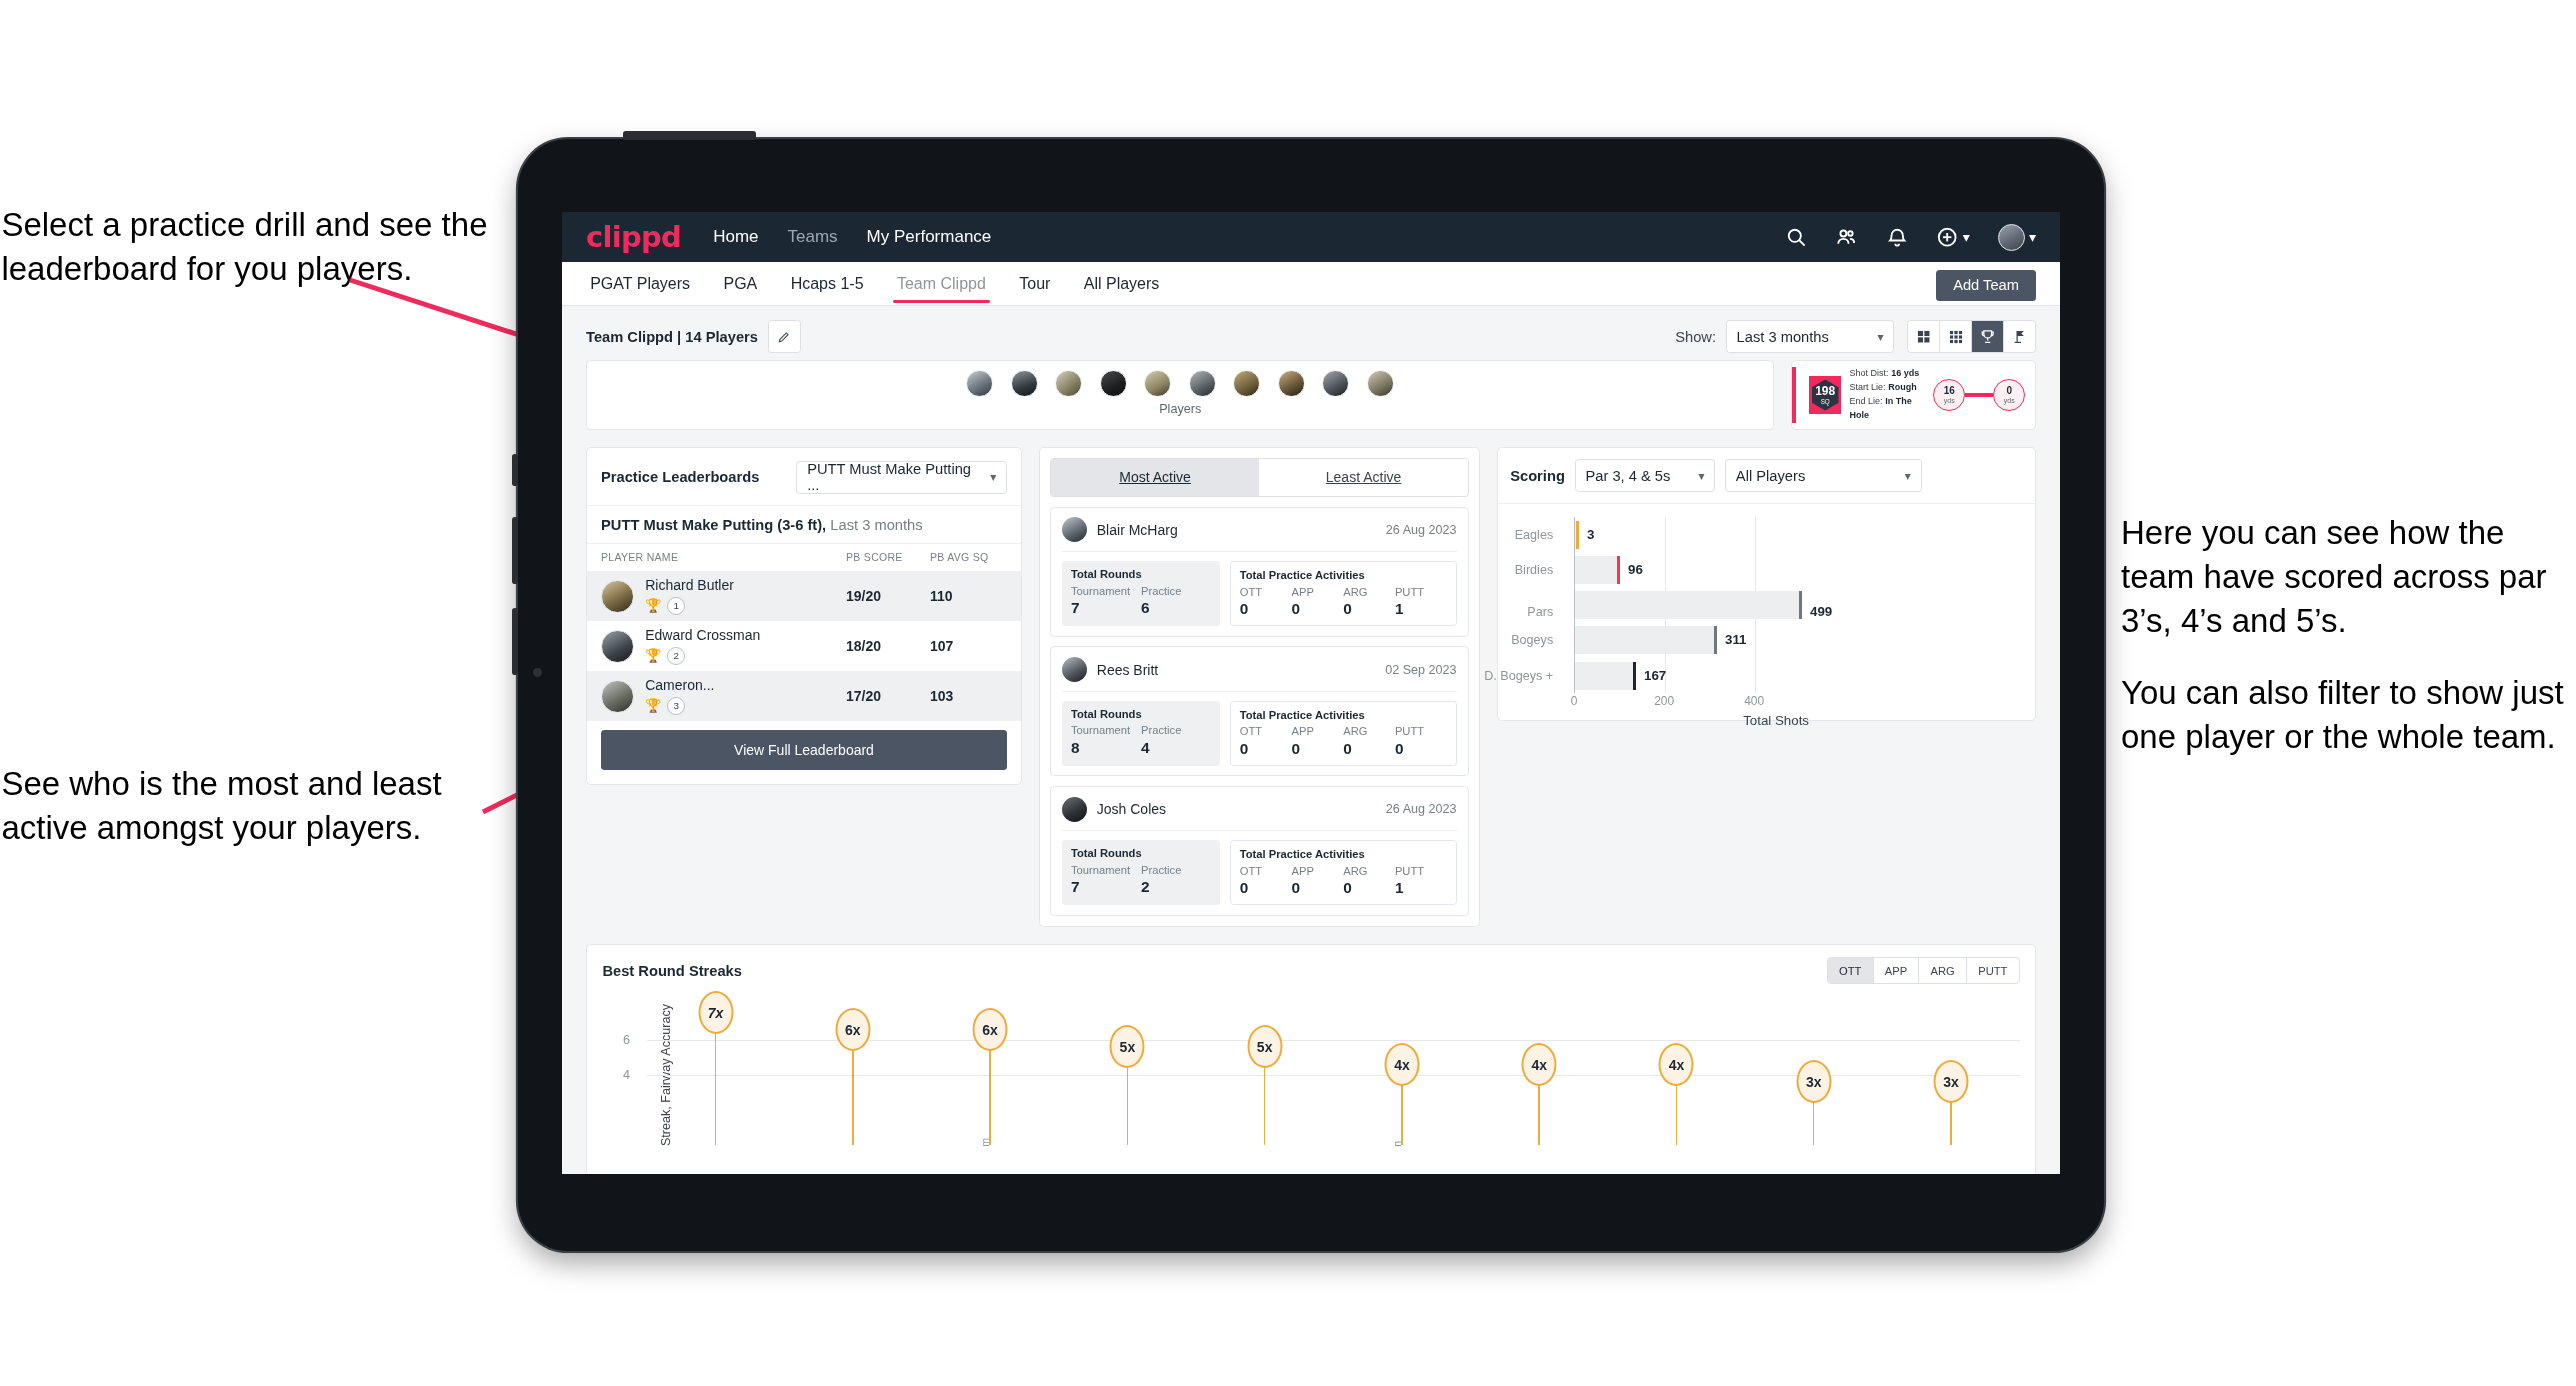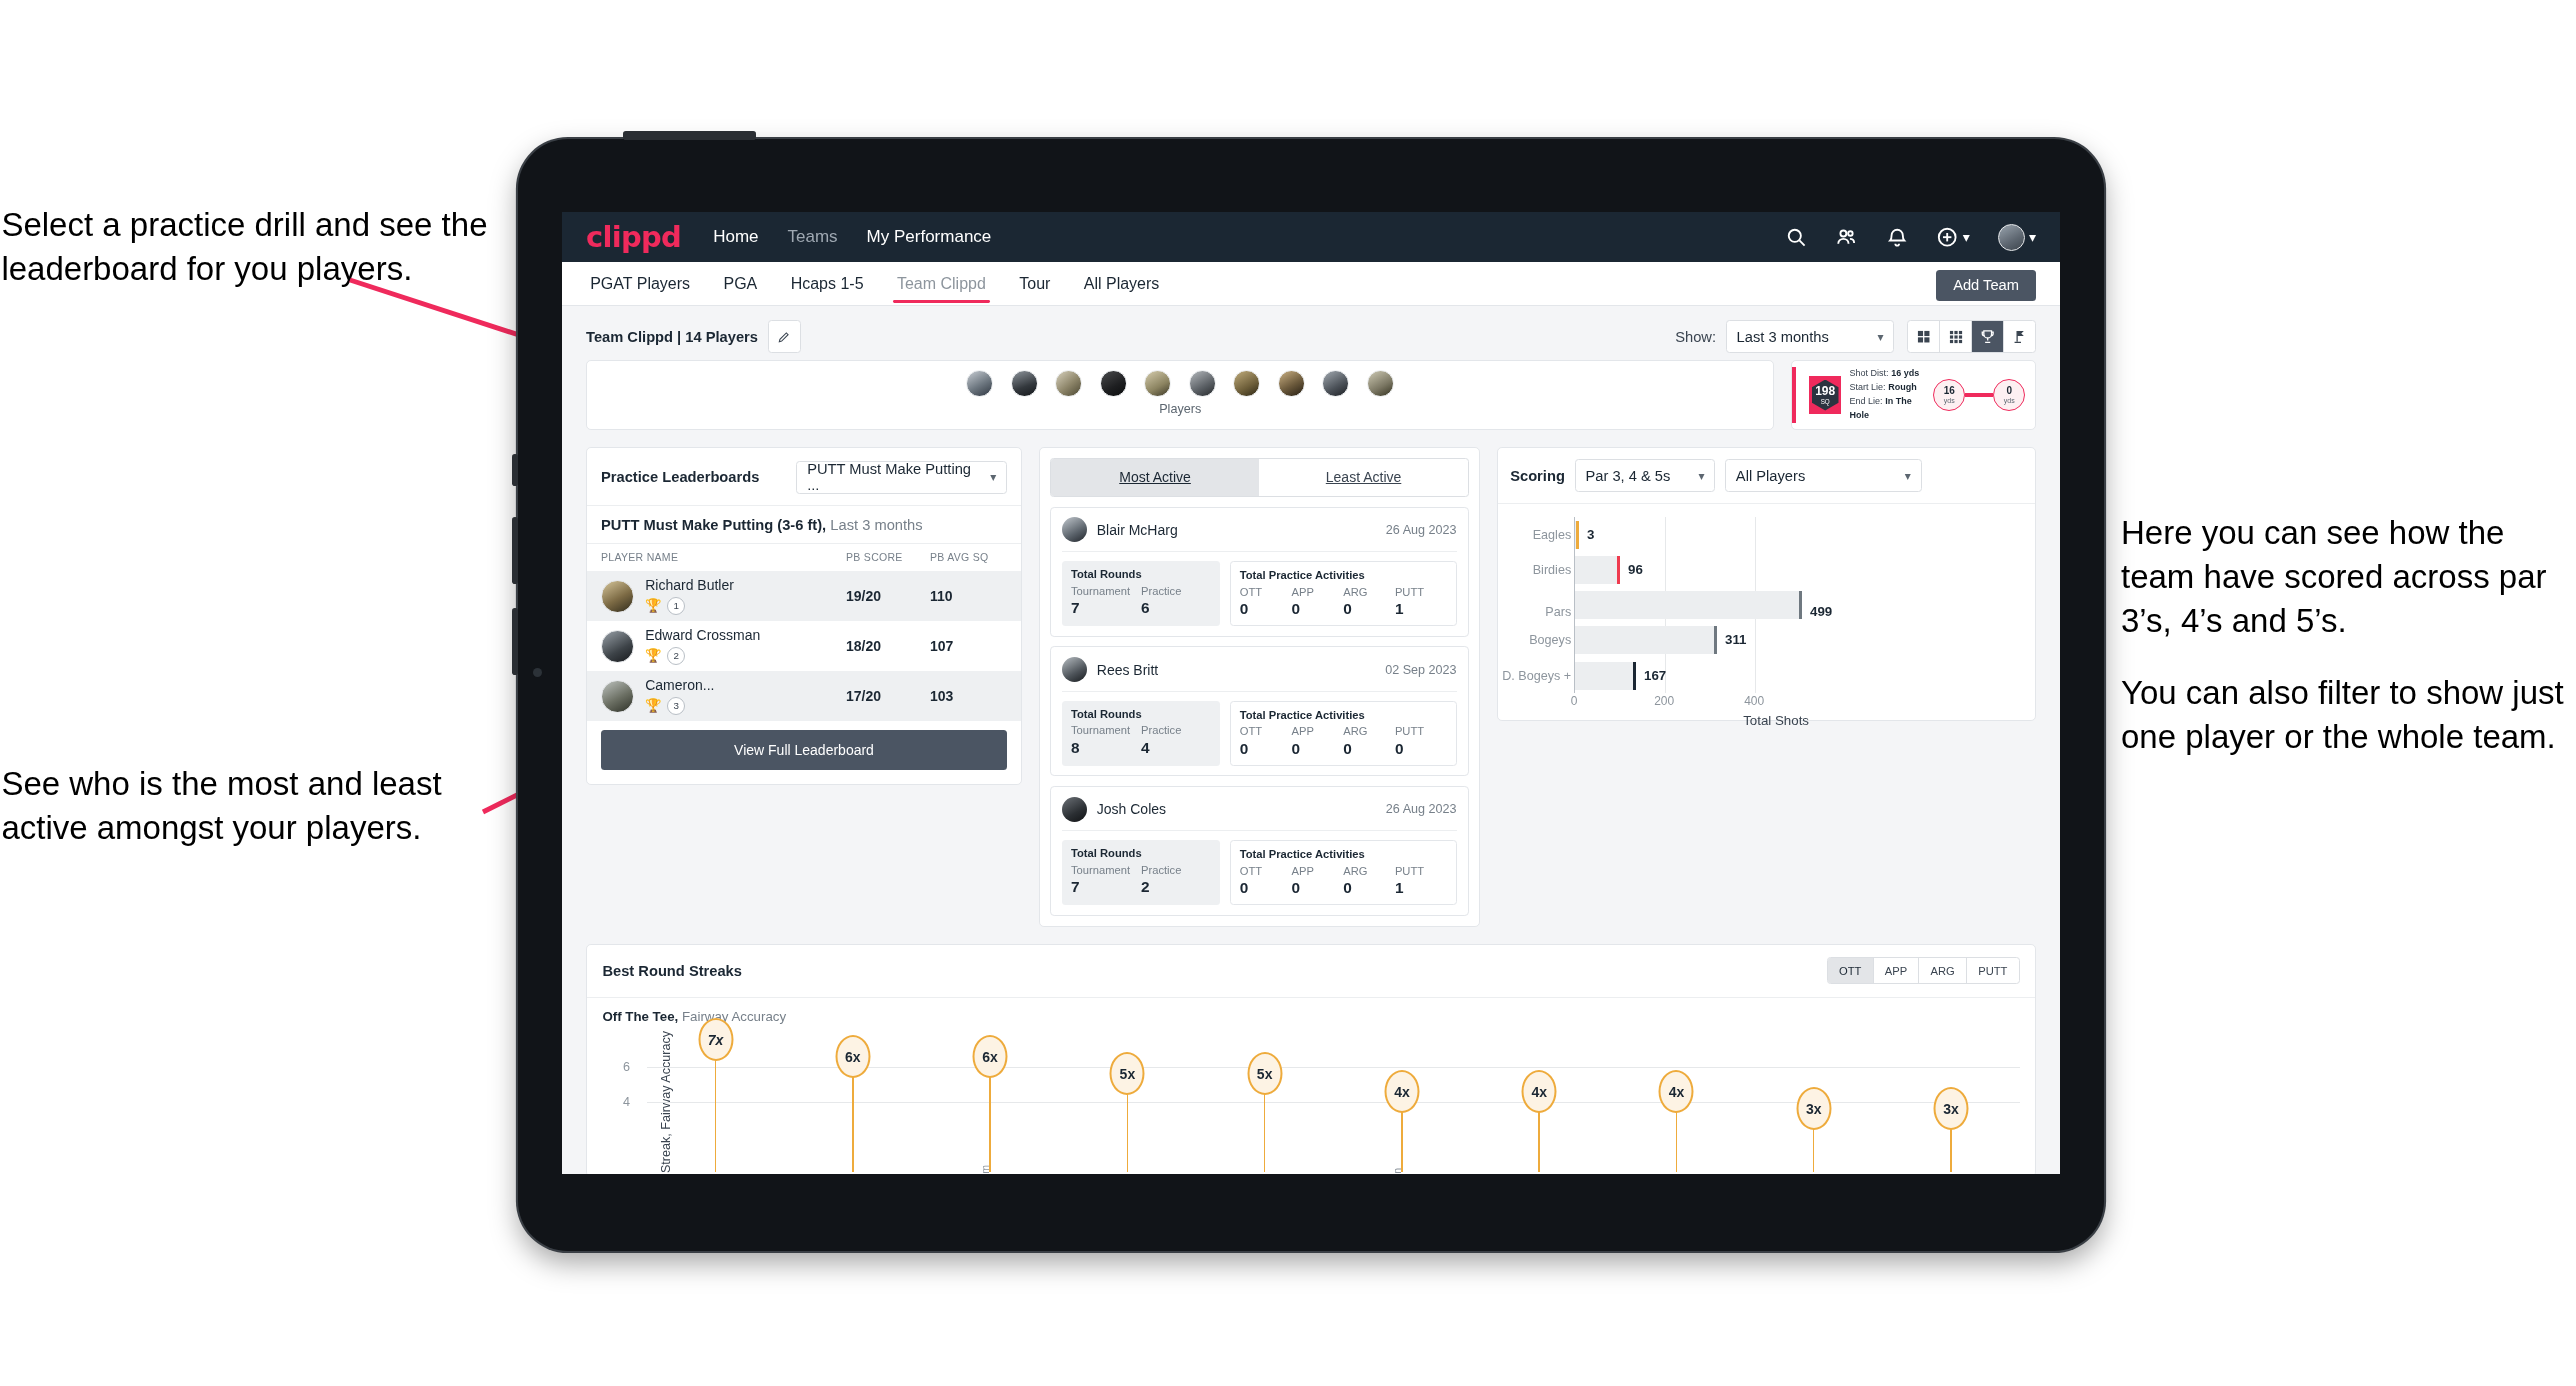--- a/index.html
+++ b/index.html
@@ -137,21 +137,21 @@
   .sc-title{font-size:14.7px;font-weight:700;color:#1b2733;}
   #par-select{width:119px;}
   #players-select{width:175px;}
   .sc-plot{border-top:0.7px solid #eceef0;padding:12.6px 12.6px 7px;position:relative;height:217px;box-sizing:border-box;}
   .plot-area{position:relative;height:176px;margin-left:64px;margin-right:45px;border-left:0.7px solid #b9bfc6;}
   .gridl{position:absolute;top:0;bottom:0;width:0.7px;background:#e6e8ea;}
   .barrow{position:absolute;left:0;height:28px;display:flex;align-items:center;}
   .bar{height:28px;background:#eceef0;position:relative;}
   .bar .cap{position:absolute;right:-2.1px;top:0;bottom:0;width:3.5px;}
   .bval{font-size:13.3px;font-weight:700;color:#1b2733;margin-left:9.8px;white-space:nowrap;}
-  .blabel{position:absolute;right:100%;margin-right:4px;font-size:12.6px;color:#8d959d;white-space:nowrap;}
+  .blabel{position:absolute;right:100%;margin-right:22px;font-size:12.6px;color:#8d959d;white-space:nowrap;}
   .xt{position:absolute;font-size:12px;color:#8d959d;transform:translateX(-50%);}
   .xaxis-title{text-align:center;font-size:13.3px;color:#3a4450;margin-top:24px;margin-left:19.6px;}
   
   #streak-card{margin-top:17px;padding:0;height:231px;overflow:hidden;}
   .st-head{display:flex;align-items:center;padding:12.6px 15.4px;}
   .st-title{font-size:14.7px;font-weight:700;color:#1b2733;}
   .st-seg{margin-left:auto;display:flex;border:0.7px solid #dcdfe3;border-radius:3.5px;overflow:hidden;}
   .st-seg div{padding:6.3px 11.2px;font-size:11.2px;color:#3a4450;border-right:0.7px solid #dcdfe3;}
   .st-seg div:last-child{border-right:none;}
   .st-seg div.on{background:#e3e5e8;color:#1b2733;}
@@ -620,24 +620,20 @@
       <div class="card" id="streak-card">
         <div class="st-head">
           <div class="st-title">Best Round Streaks</div>
           <div class="st-seg">
             <div class="on">OTT</div>
             <div>APP</div>
             <div>ARG</div>
             <div>PUTT</div>
           </div>
         </div>
-        <div class="st-sub">
-          <b>Off The Tee,</b>
-          <span>Fairway Accuracy</span>
-        </div>
         <div class="st-plot" id="streak-plot">
           <div class="st-ylab">Streak, Fairway Accuracy</div>
         <div class="hline" style="top: 70px;"></div>
             <div class="ytick" style="top: 70px;">4</div>
             <div class="hline" style="top: 35px;"></div>
             <div class="ytick" style="top: 35px;">6</div>
             <div class="lolli" style="left: calc(5% - 0.7px); height: 122px; font-style: italic;">
               <div class="lhead" style="top: -32px;">7x</div>
             </div>
             <div class="lolli" style="left: calc(15% - 0.7px); height: 105px;">

